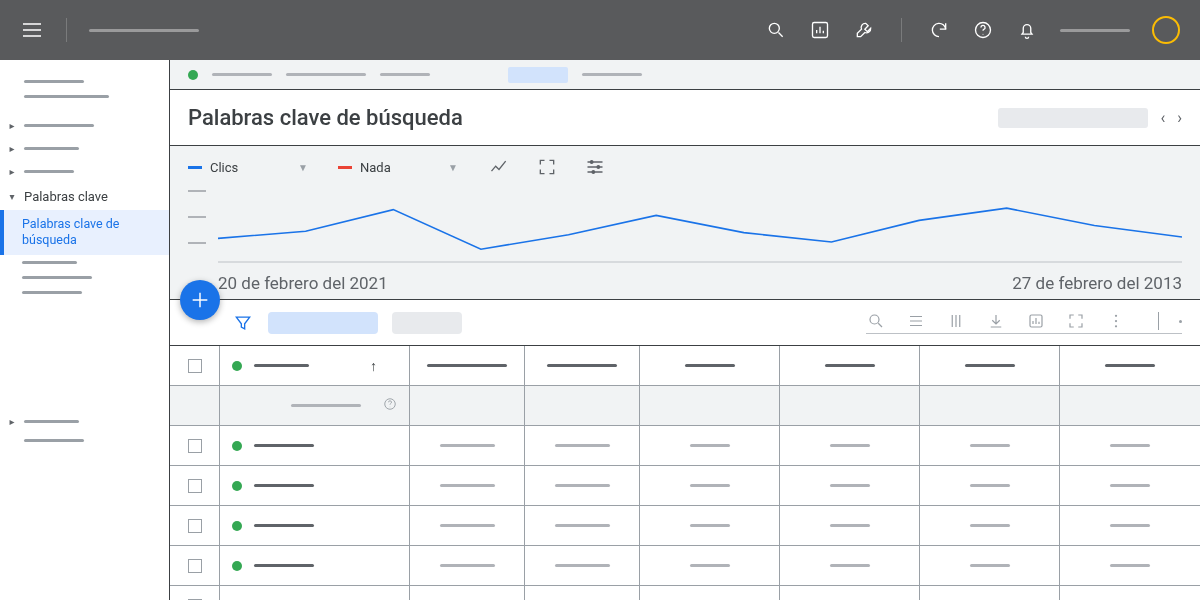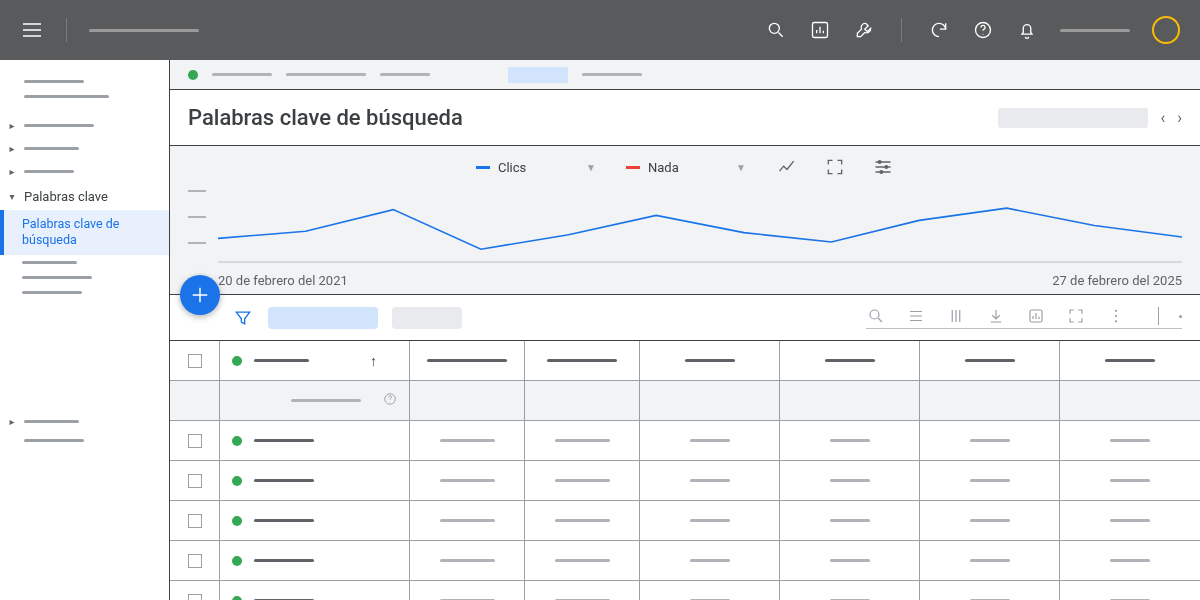--- a/index.html
+++ b/index.html
@@ -40,32 +40,32 @@
   
   
   .titlebar { background: #fff; height: 56px; border-bottom: 1px solid #3c4043; display: flex; align-items: center; padding: 0 18px; }
   .titlebar h1 { font-size: 22px; font-weight: 500; color: #3c4043; }
   .titlebar .right { margin-left: auto; display: flex; align-items: center; gap: 12px; }
   .date-pill { width: 150px; height: 20px; background: #e8eaed; border-radius: 3px; }
   .chev { font-size: 16px; color: #5f6368; cursor: pointer; }
   
   
   .chart-area { background: #f1f3f4; padding: 10px 18px 6px 18px; border-bottom: 1px solid #3c4043; position: relative; }
-  .chart-controls { display: flex; justify-content: center; gap: 30px; align-items: center; padding-bottom: 6px; }
+  .chart-controls { display: flex; justify-content: flex-start; gap: 30px; align-items: center; padding-bottom: 6px; }
   .metric-select { display: flex; align-items: center; gap: 8px; font-size: 13px; min-width: 120px; }
   .metric-swatch { width: 14px; height: 3px; }
   .metric-label { color: #3c4043; flex: 1; }
   .dropdown-caret { color: #9aa0a6; font-size: 10px; }
   .chart-icons { display: flex; gap: 26px; align-items: center; }
   .chart-icons svg { stroke: #5f6368; }
   .chart-body { display: flex; }
   .axis-ticks { width: 30px; display: flex; flex-direction: column; gap: 24px; padding-top: 6px; }
   .axis-tick { width: 18px; height: 2px; background: #b0b3b8; }
   .chart-svg-wrap { flex: 1; }
-  .chart-dates { display: flex; justify-content: space-between; padding: 6px 0 0 30px; font-size: 13px; color: #5f6368; }
+  .chart-dates { display: flex; justify-content: space-between; padding: 6px 0 0 30px; font-size: 17px; color: #5f6368; }
   
   
   .toolbar { height: 46px; background: #fff; display: flex; align-items: center; padding: 0 18px 0 0; border-bottom: 1px solid #3c4043; position: relative; }
   .fab { width: 40px; height: 40px; border-radius: 50%; background: #1a73e8; display: flex; align-items: center; justify-content: center; position: absolute; left: 10px; top: -20px; box-shadow: 0 2px 6px rgba(0,0,0,0.3); cursor: pointer; }
   .fab svg { stroke: #fff; }
   .filter-icon { margin-left: 62px; }
   .filter-icon svg { stroke: #1a73e8; fill: none; }
   .chip { height: 22px; border-radius: 4px; margin-left: 14px; }
   .chip.blue { background: #d2e3fc; width: 110px; }
   .chip.grey { background: #e8eaed; width: 70px; }
@@ -265,21 +265,21 @@
         </div>
         <div class="chart-svg-wrap">
           <svg id="chart-svg" width="100%" height="80" viewBox="0 0 960 80" preserveAspectRatio="none">
             <line x1="0" y1="78" x2="960" y2="78" stroke="#bdc1c6" stroke-width="1"></line>
           <polyline points="0,54.400000000000006 87.27272727272728,47.2 174.54545454545456,25.6 261.8181818181818,65.2 349.0909090909091,50.8 436.3636363636364,31.36 523.6363636363636,48.64 610.9090909090909,58 698.1818181818182,36.4 785.4545454545455,24.160000000000004 872.7272727272727,41.44 960,52.96" stroke="#1a73e8" stroke-width="1.6" fill="none"></polyline>
             </svg>
         </div>
       </div>
       <div class="chart-dates">
         <span>20 de febrero del 2021</span>
-        <span>27 de febrero del 2025</span>
+        <span>27 de febrero del 2013</span>
       </div>
     </div>
 
     <div class="toolbar">
       <div class="fab">
         <svg width="22" height="22" viewBox="0 0 24 24">
             <path d="M12 4v16M4 12h16"></path>
           </svg>
       </div>
       <div class="filter-icon icon-btn">

